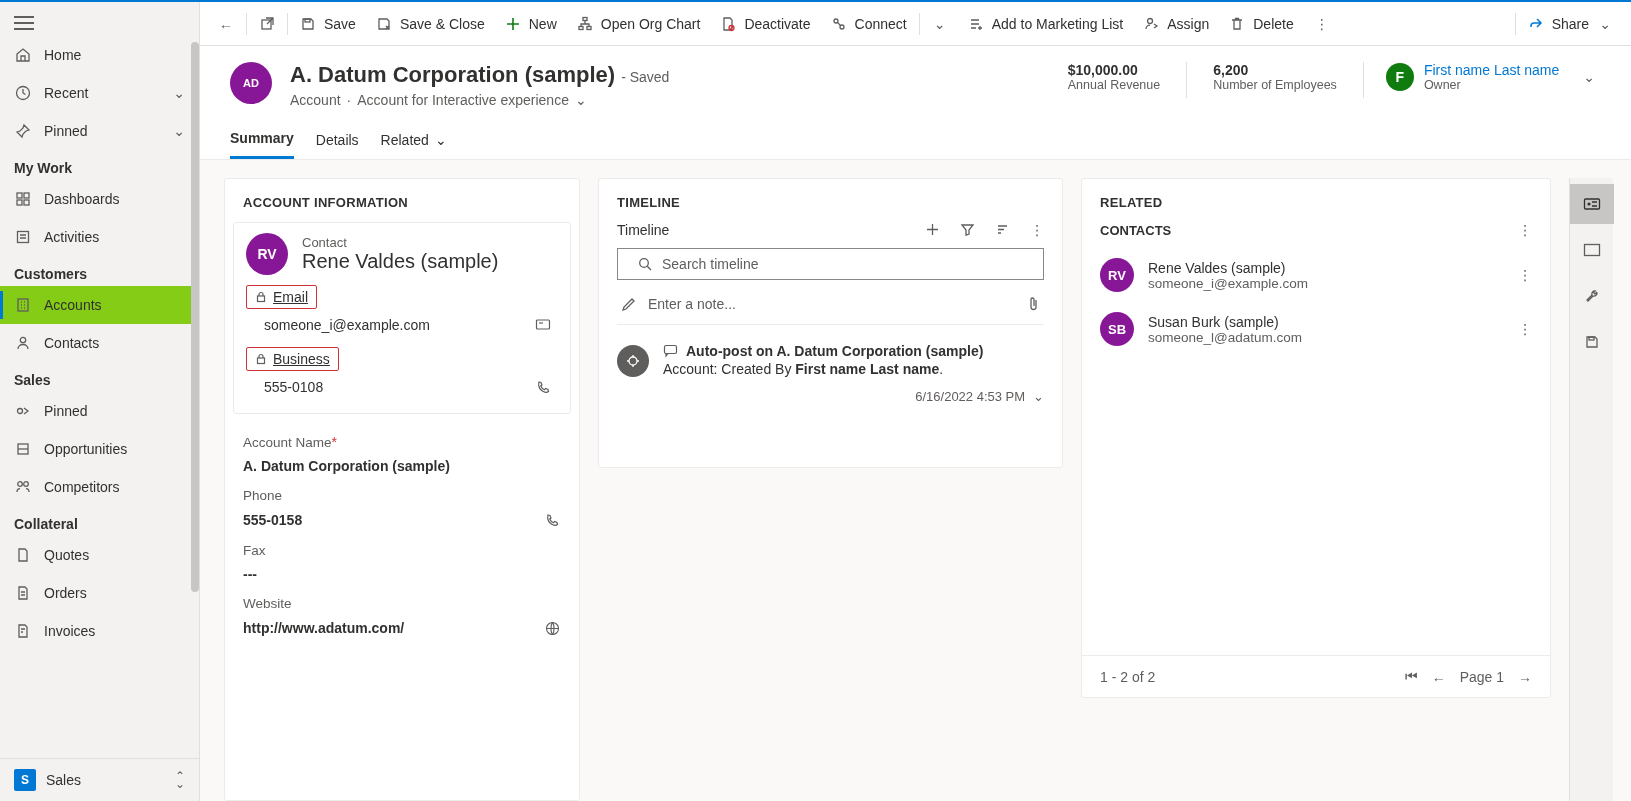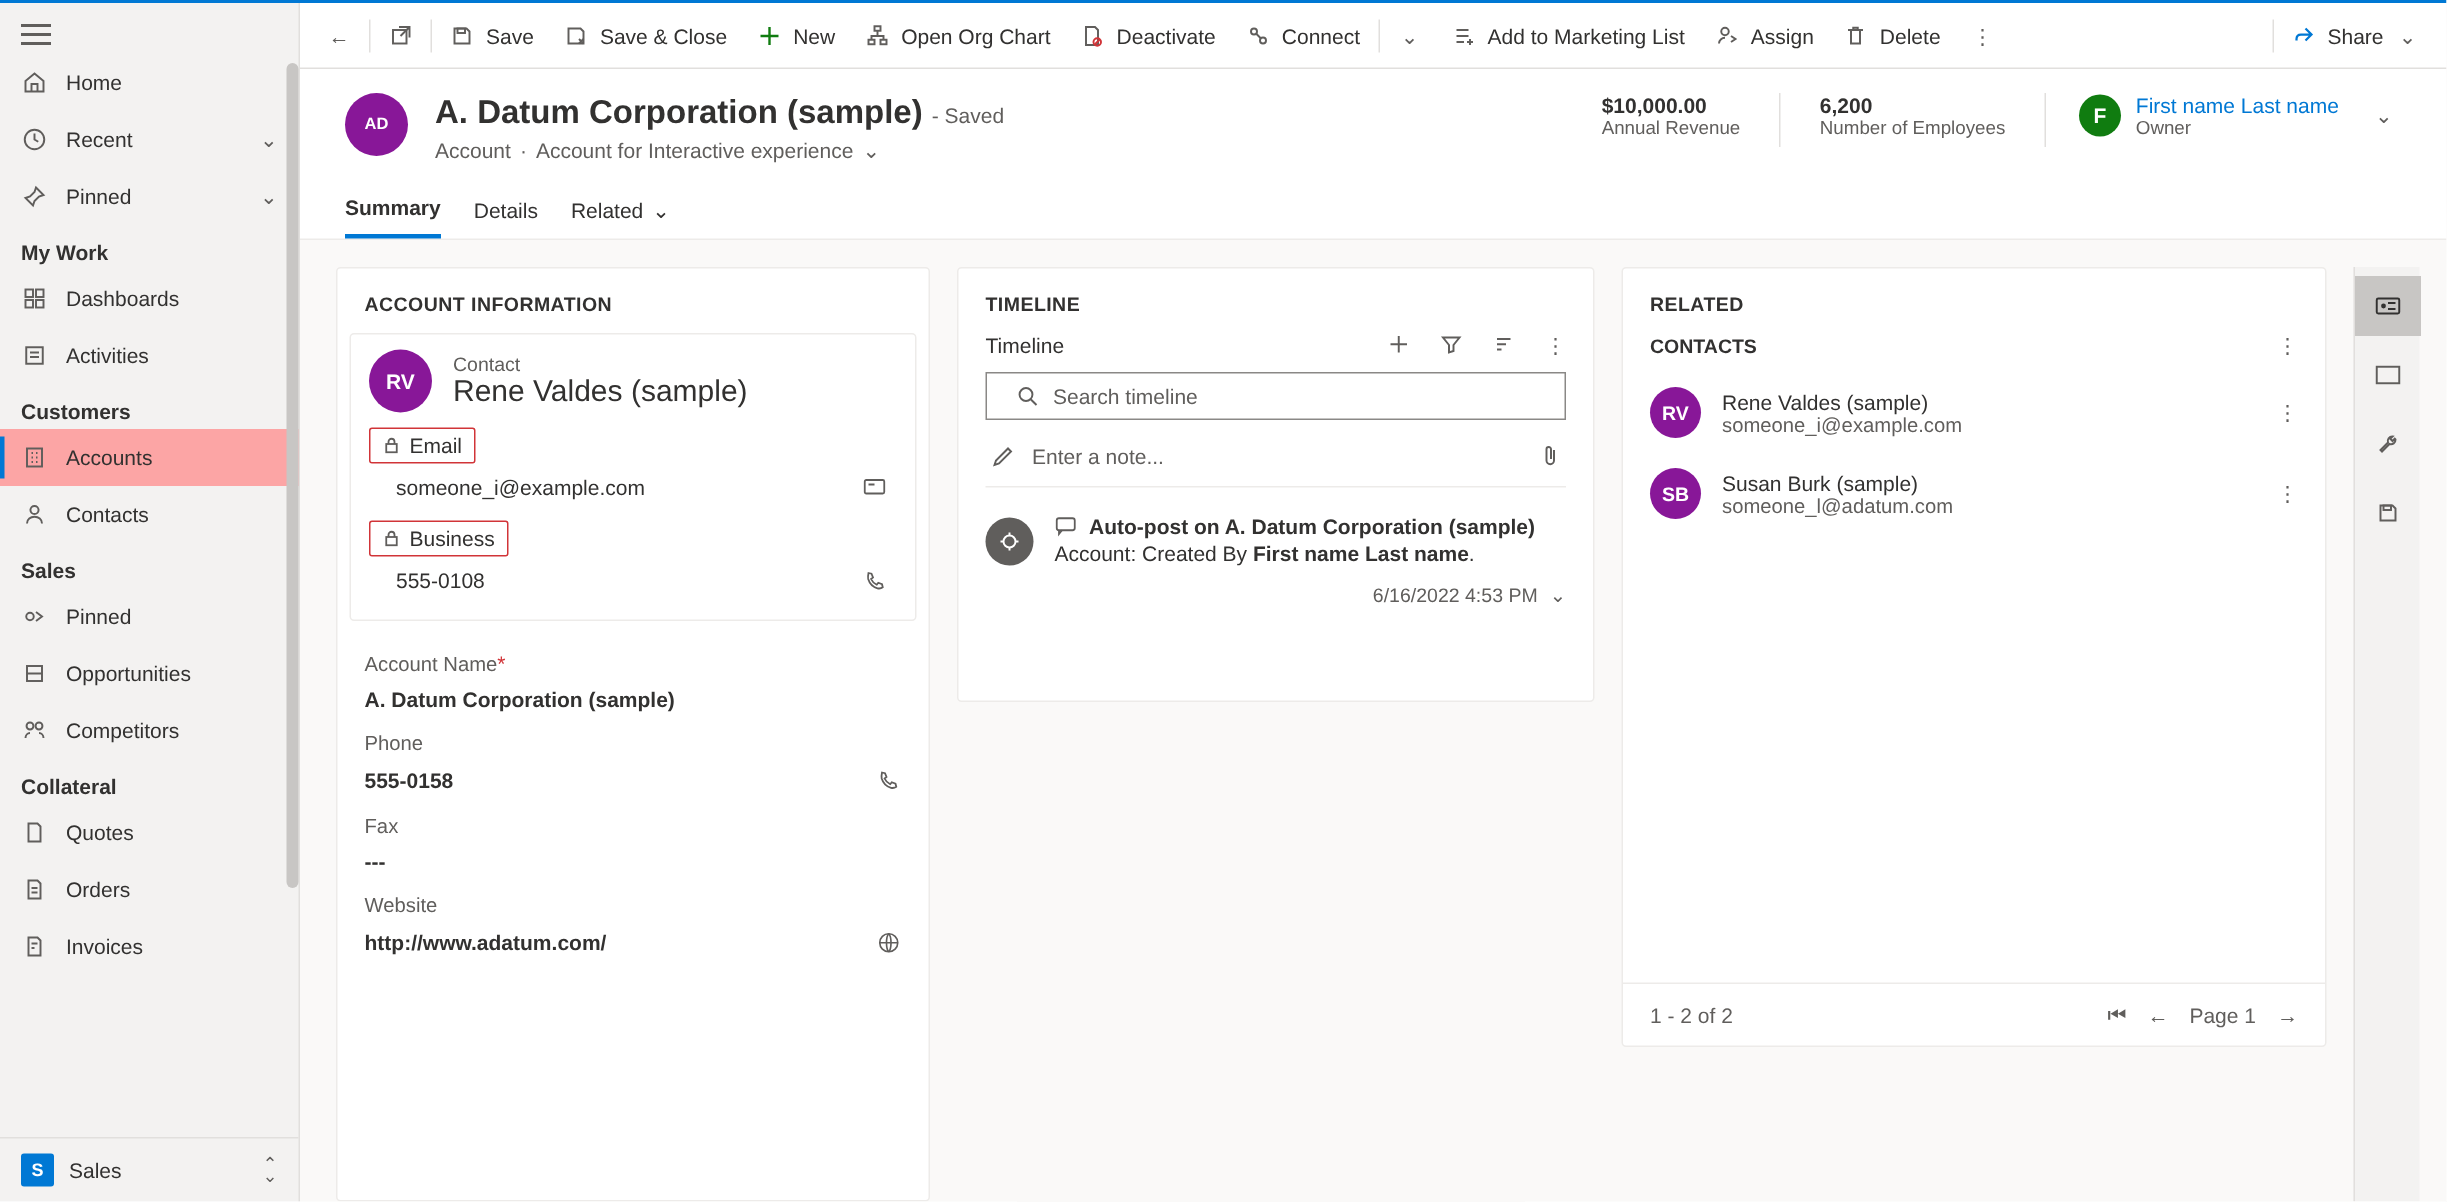--- a/index.html
+++ b/index.html
@@ -5,21 +5,21 @@
   * { box-sizing: border-box; margin: 0; padding: 0; }
   body { font-family: "Segoe UI", Arial, sans-serif; font-size: 14px; color: #323130; background:#fff; overflow:hidden; }
   .app { display:flex; height:801px; width:1631px; border-top:2px solid #0078d4; }
   
   .sidebar { width:200px; background:#f3f2f1; border-right:1px solid #e1dfdd; display:flex; flex-direction:column; position:relative; }
   .sidebar-top { padding:14px 14px 6px; }
   .ham { width:20px; height:14px; display:flex; flex-direction:column; justify-content:space-between; cursor:pointer; }
   .ham span{ display:block; height:2px; background:#605e5c; }
   .nav-item { display:flex; align-items:center; gap:12px; padding:10px 14px; cursor:pointer; color:#323130; position:relative; }
   .nav-item .ic { width:18px; height:18px; flex:0 0 18px; color:#605e5c; display:flex; align-items:center; justify-content:center; }
-  .nav-item.active{ background:#fca5a5;text-align:right; }
+  .nav-item.active{ background:#84cc16;text-align:right; }
   .nav-item.active::before{ content:""; position:absolute; left:0; top:5px; bottom:5px; width:3px; background:#0078d4; }
   .nav-caret { margin-left:auto; color:#605e5c; }
   .nav-section { padding:10px 14px 4px; font-weight:600; color:#323130; }
   .sidebar-bottom { margin-top:auto; border-top:1px solid #e1dfdd; display:flex; align-items:center; gap:10px; padding:10px 14px; }
   .sidebar-bottom .sq { width:22px; height:22px; background:#0078d4; color:#fff; font-weight:600; display:flex; align-items:center; justify-content:center; border-radius:2px; font-size:12px;}
   .sidebar-bottom .updn { margin-left:auto; color:#605e5c; font-size:12px; line-height:8px; }
   .sidebar-scroll { position:absolute; right:0; top:0; bottom:40px; width:8px; background:transparent; }
   .sidebar-scroll .thumb { position:absolute; top:40px; width:8px; height:550px; background:#c8c6c4; border-radius:4px; }
   
   .main { flex:1; display:flex; flex-direction:column; }
@@ -46,30 +46,30 @@
   .owner .nm{ color:#0078d4; font-weight:400; }
   .owner .lbl{ color:#605e5c; font-size:12.5px;}
   
   .tabs { display:flex; gap:22px; padding:14px 30px 0; border-bottom:1px solid #edebe9;}
   .tab { padding:8px 0 10px; cursor:pointer; color:#323130; display:flex; align-items:center; gap:6px;}
   .tab.active{ font-weight:600; border-bottom:3px solid #0078d4; }
   
   .cols { display:flex; flex:1; gap:18px; padding:18px 18px 0 24px; overflow:hidden; background:#faf9f8;}
   .card { background:#fff; border:1px solid #edebe9; border-radius:3px; }
   .card-title { font-weight:600; letter-spacing:.3px; padding:16px 18px 12px; font-size:13px; color:#323130; text-transform:uppercase;}
-  .col1 { width:396px; display:flex; flex-direction:column;justify-content:center;}
+  .col1 { width:356px; display:flex; flex-direction:column;justify-content:center;}
   .col2 { flex:1; display:flex; flex-direction:column;}
   .col3 { width:470px; display:flex; flex-direction:column;}
   
   .contact-card{ margin:0 8px 10px 8px; border:1px solid #edebe9; border-radius:3px; padding:10px 12px 14px;}
   .contact-row{ display:flex; gap:14px; align-items:center; }
   .avatar-md{ width:42px; height:42px; border-radius:50%; background:#881798; color:#fff; display:flex; align-items:center; justify-content:center; font-weight:600;}
   .contact-name{ font-size:20px; }
   .contact-lbl{ color:#605e5c; font-size:13px;}
-  .lock-box{ display:inline-flex; align-items:center; gap:6px; border:1.5px solid #d13438; border-radius:2px; padding:3px 8px; color:#323130; margin:10px 0 4px; font-size:14px;}
+  .lock-box{ display:inline-flex; align-items:center; gap:6px; border:1.5px solid #d13438; border-radius:2px; padding:3px 8px; color:#323130; margin:10px 0 4px; font-size:14px;text-decoration:underline;}
   .lock-box .lk{ color:#605e5c; }
   .field-val{ padding:4px 0 4px 18px; }
   .field-row{ display:flex; align-items:center; justify-content:space-between; padding-right:6px;}
   .ic-sm{ width:18px; height:18px; color:#605e5c; display:flex; align-items:center; justify-content:center;}
   
   .fld{ padding:10px 18px 4px;}
   .fld .lbl{ color:#605e5c; font-size:13.5px; }
   .fld .req{ color:#d13438; }
   .fld .val{ font-weight:600; padding-top:8px;}
   .fld .row{ display:flex; justify-content:space-between; align-items:center; padding-top:8px;}

